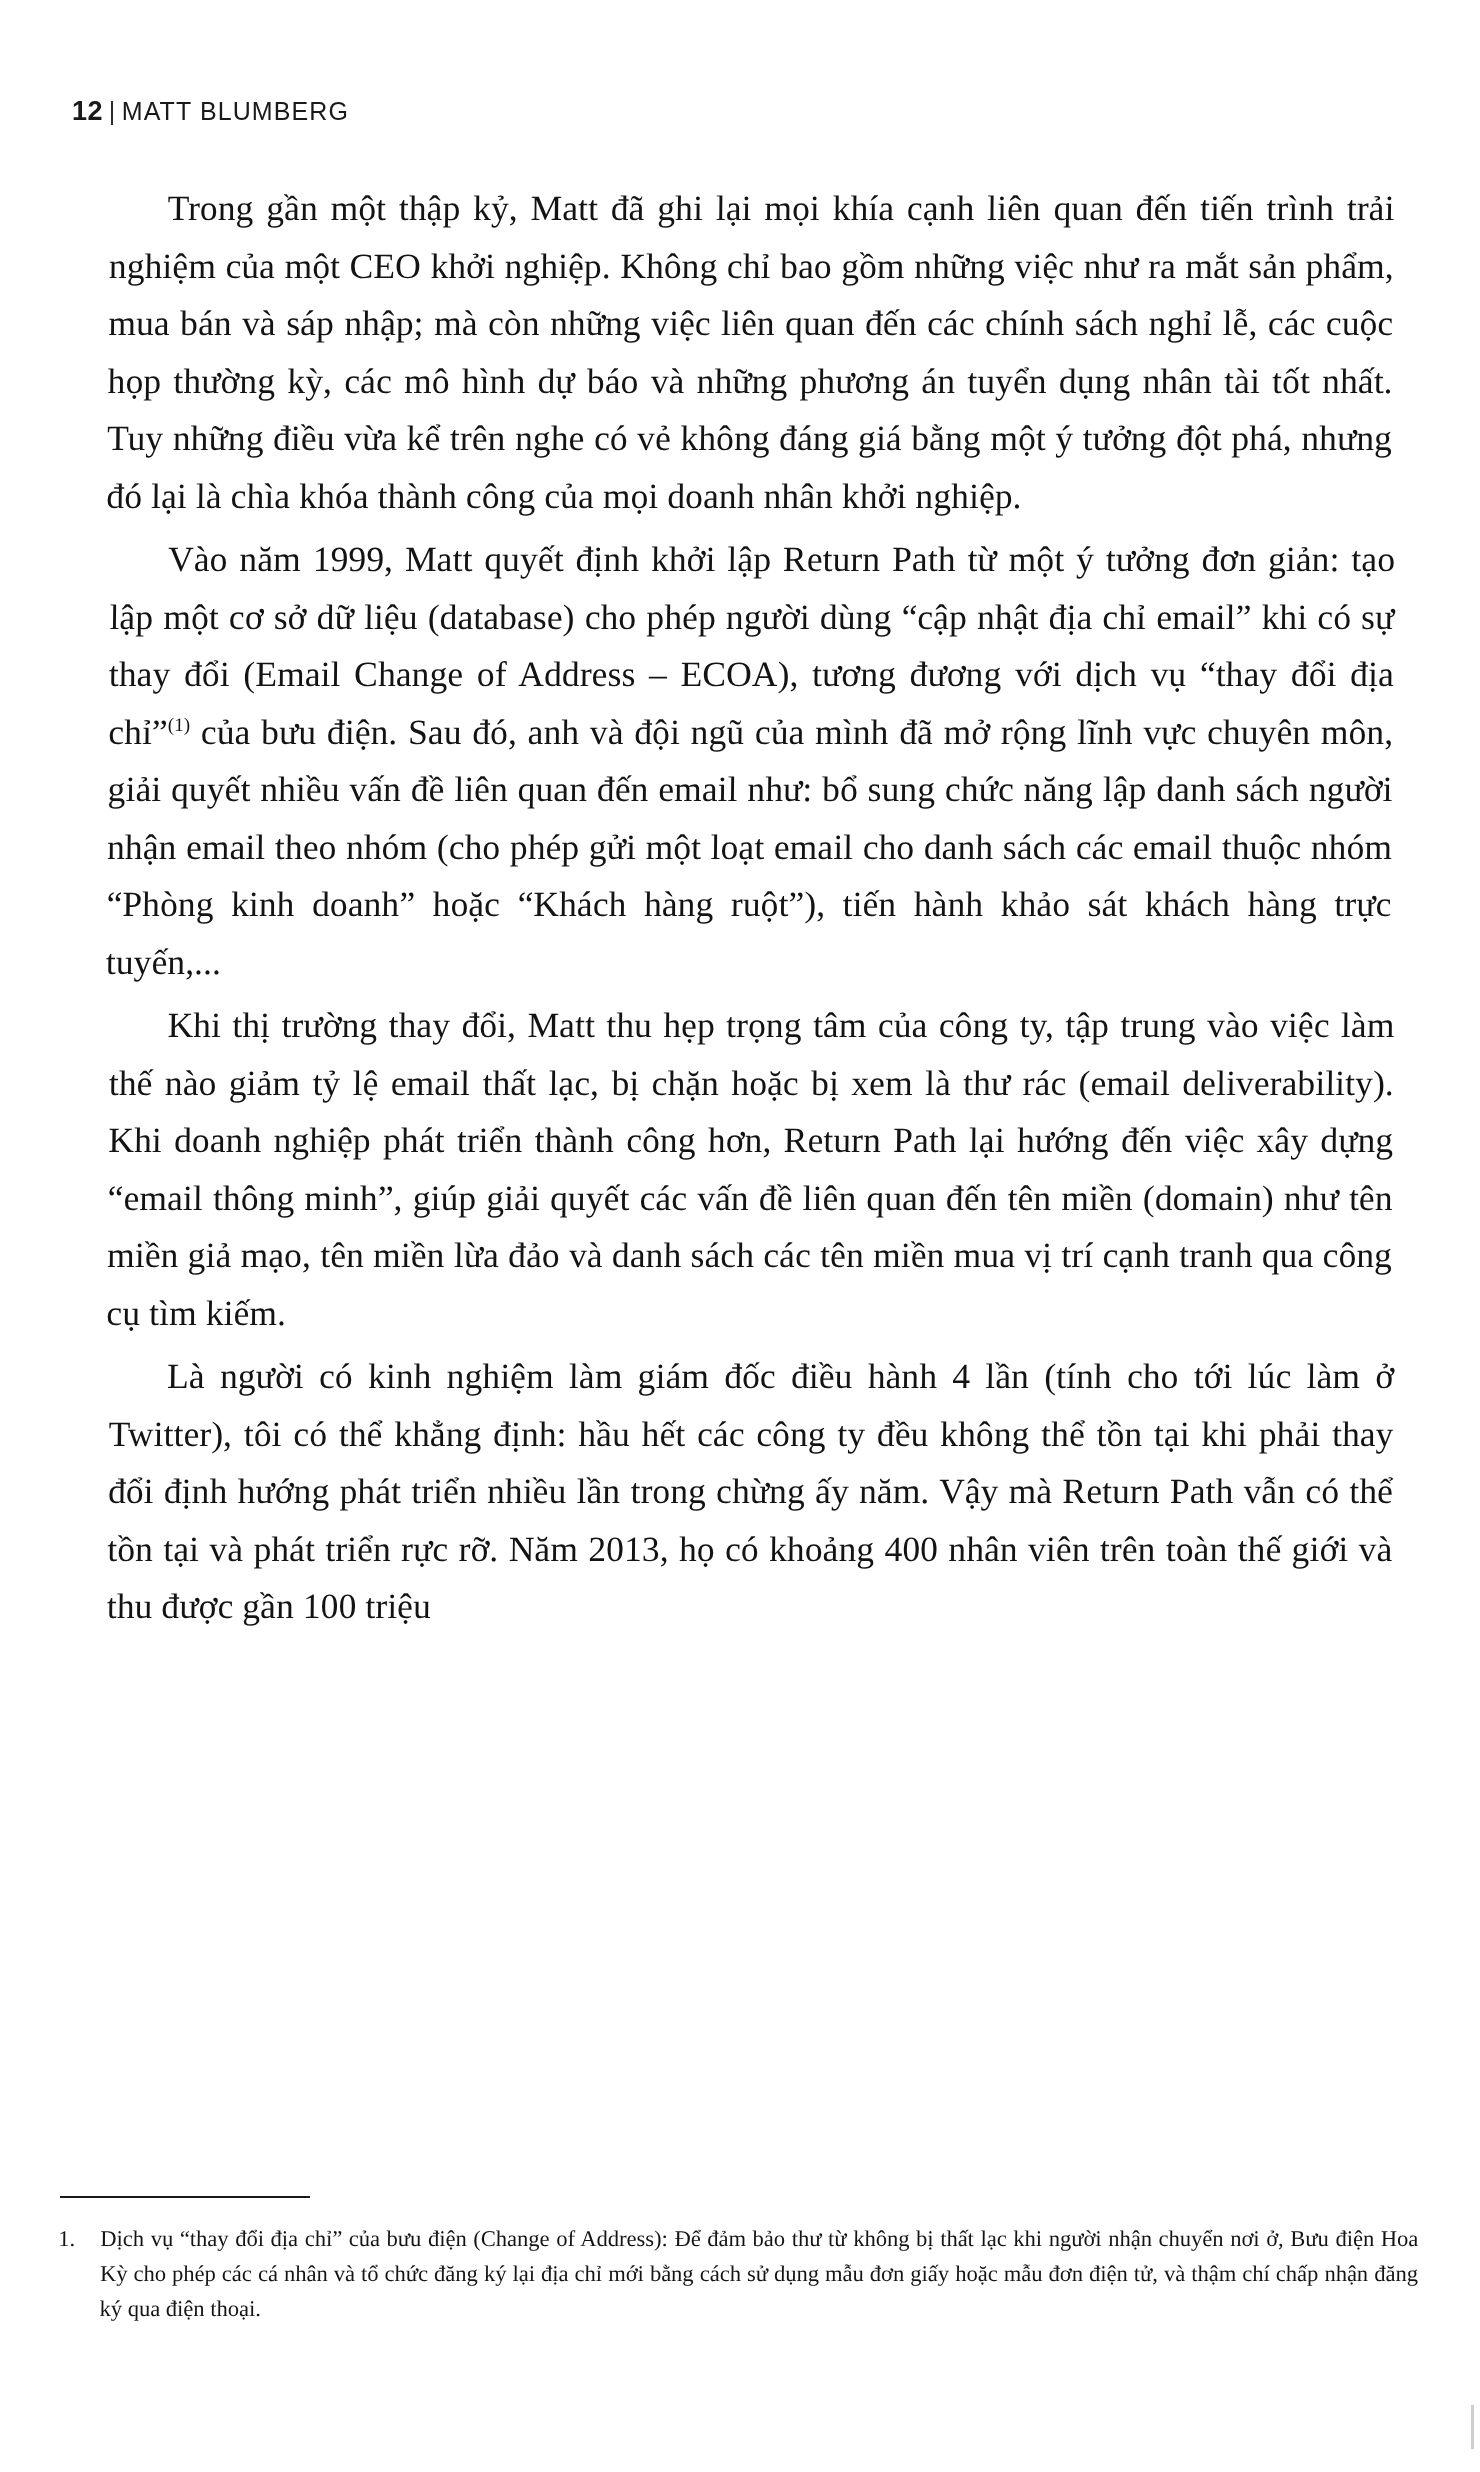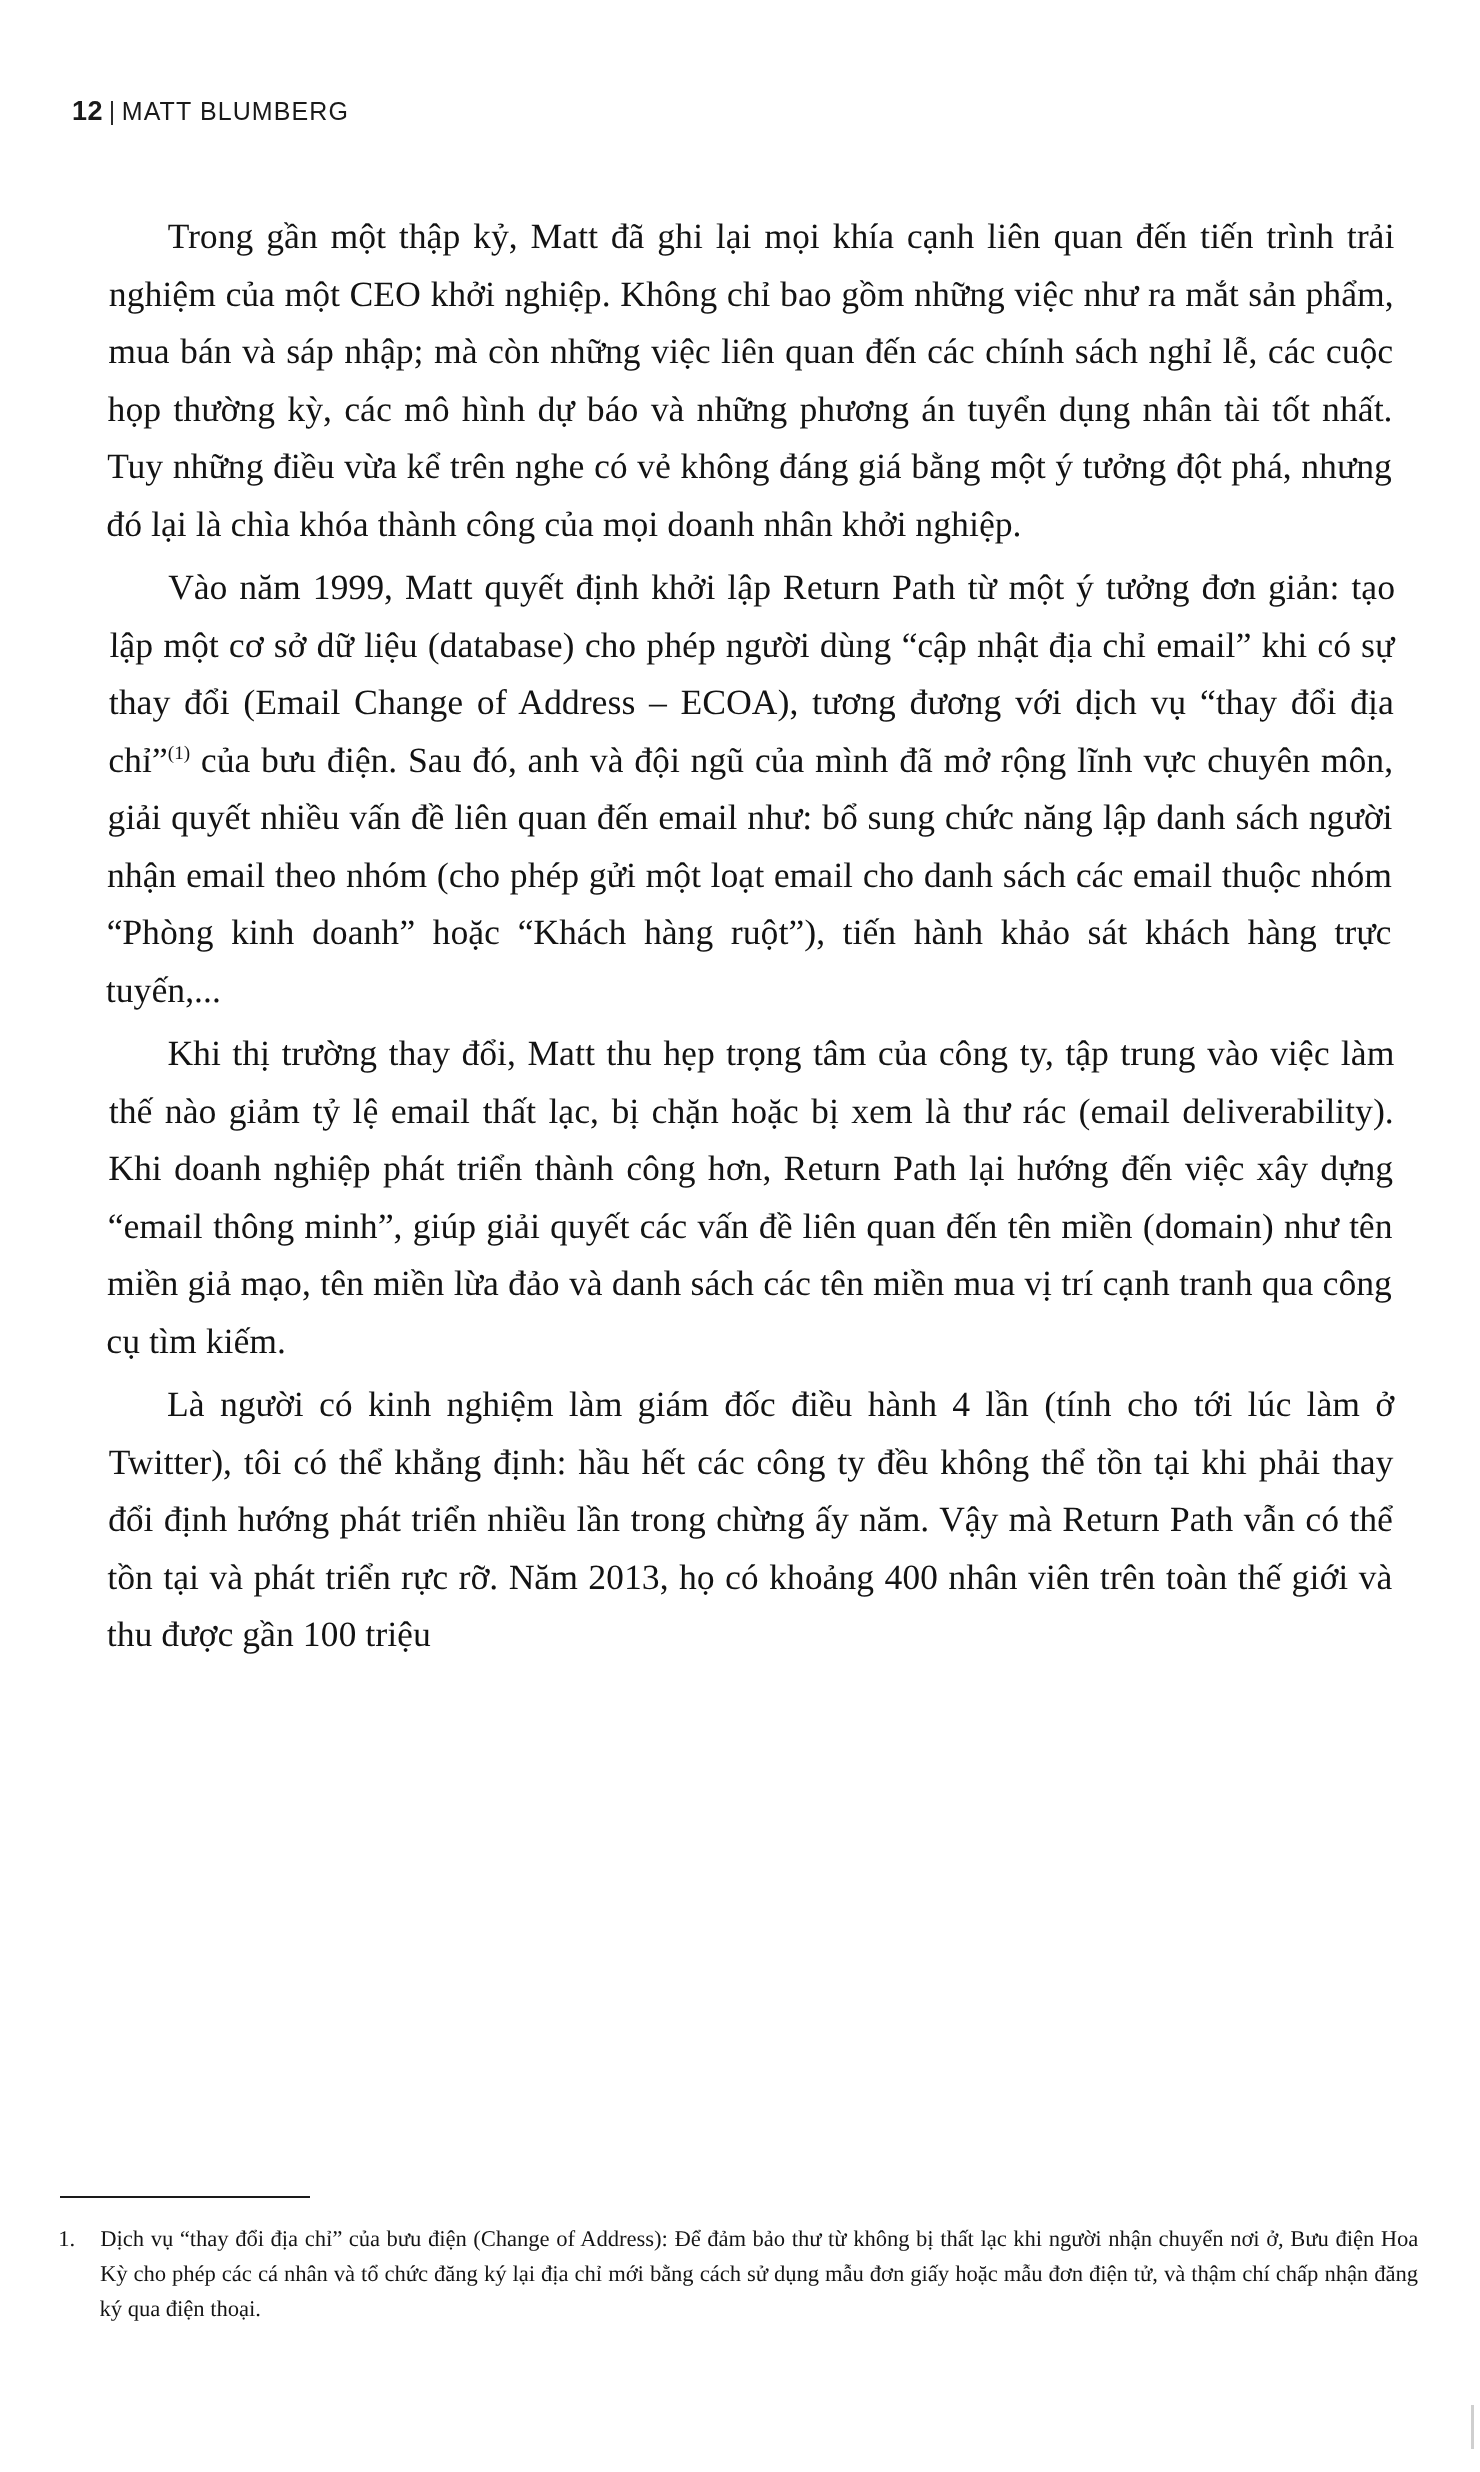--- a/index.html
+++ b/index.html
@@ -39,21 +39,21 @@
     padding: 0 6px;
     color: #2a2a2a;
   }
   .header .runhead {
     font-weight: normal;
     letter-spacing: 1.1px;
   }
 
   .body-col {
     position: absolute;
-    top: 208px;
+    top: 180px;
     left: 108px;
     width: 1285px;
   }
 
   p.para {
     margin: 0 0 6px 0;
     font-size: 35.5px;
     line-height: 1.62;
     text-align: justify;
     text-indent: 58px;

